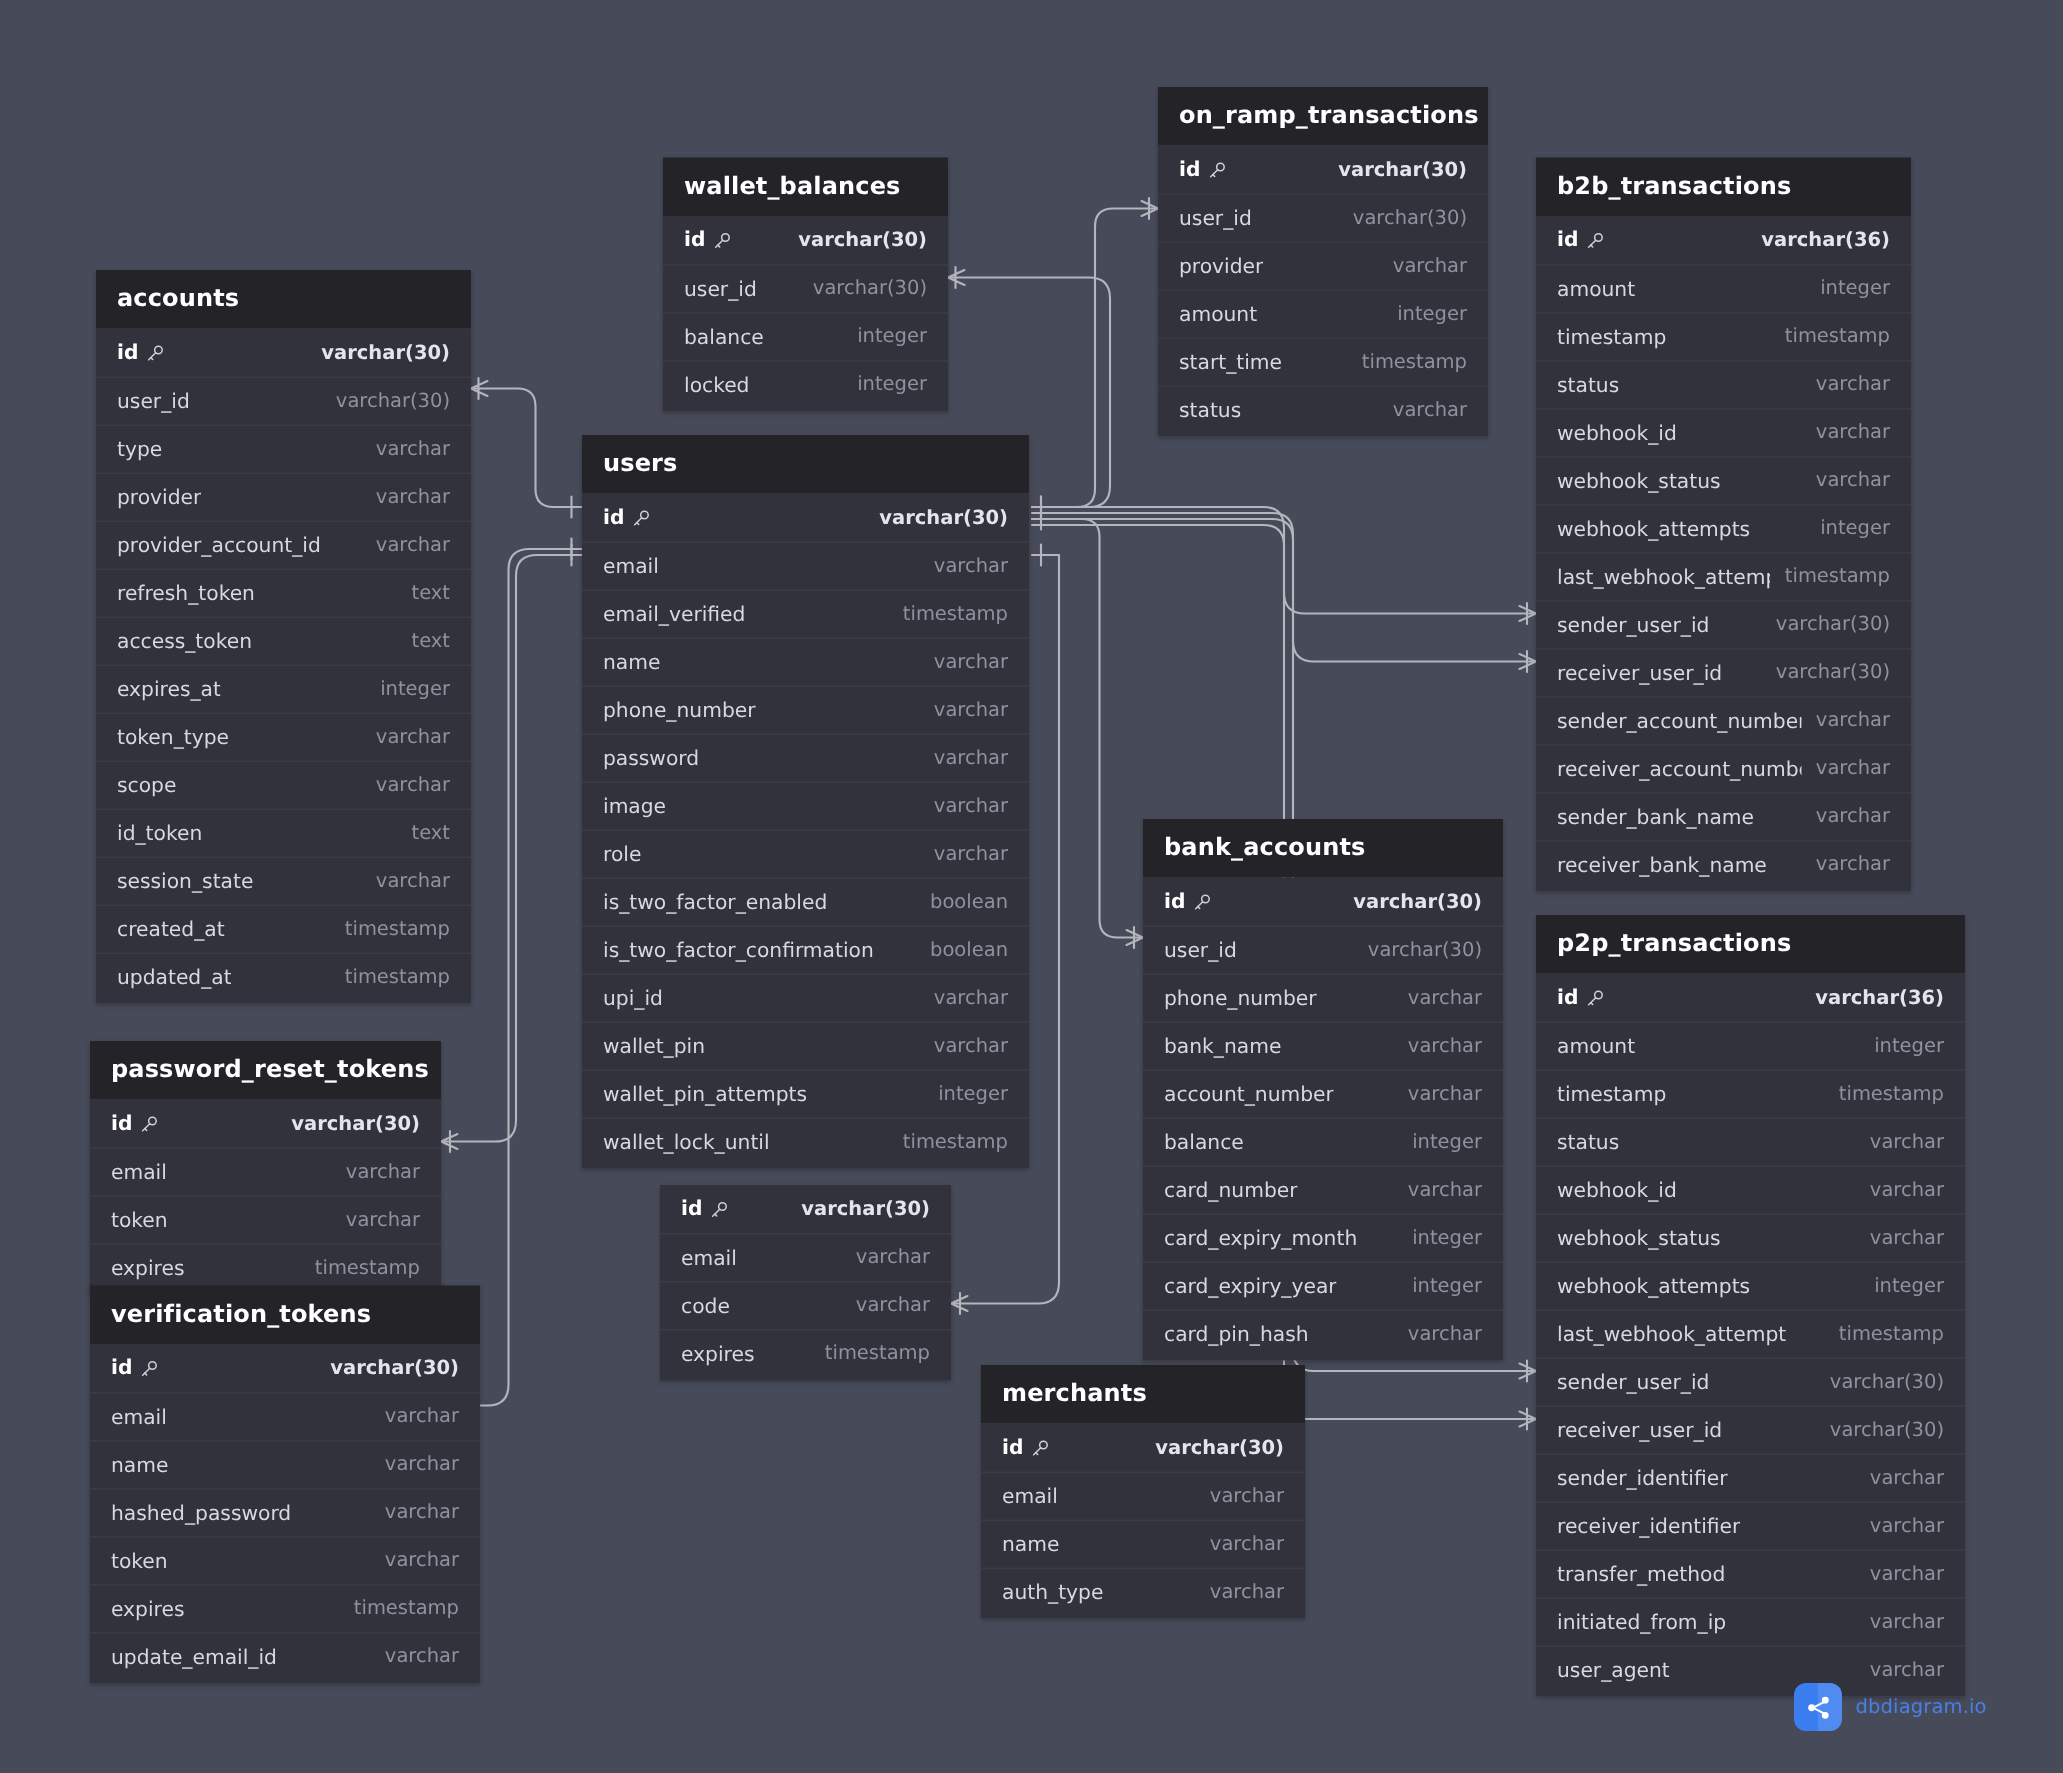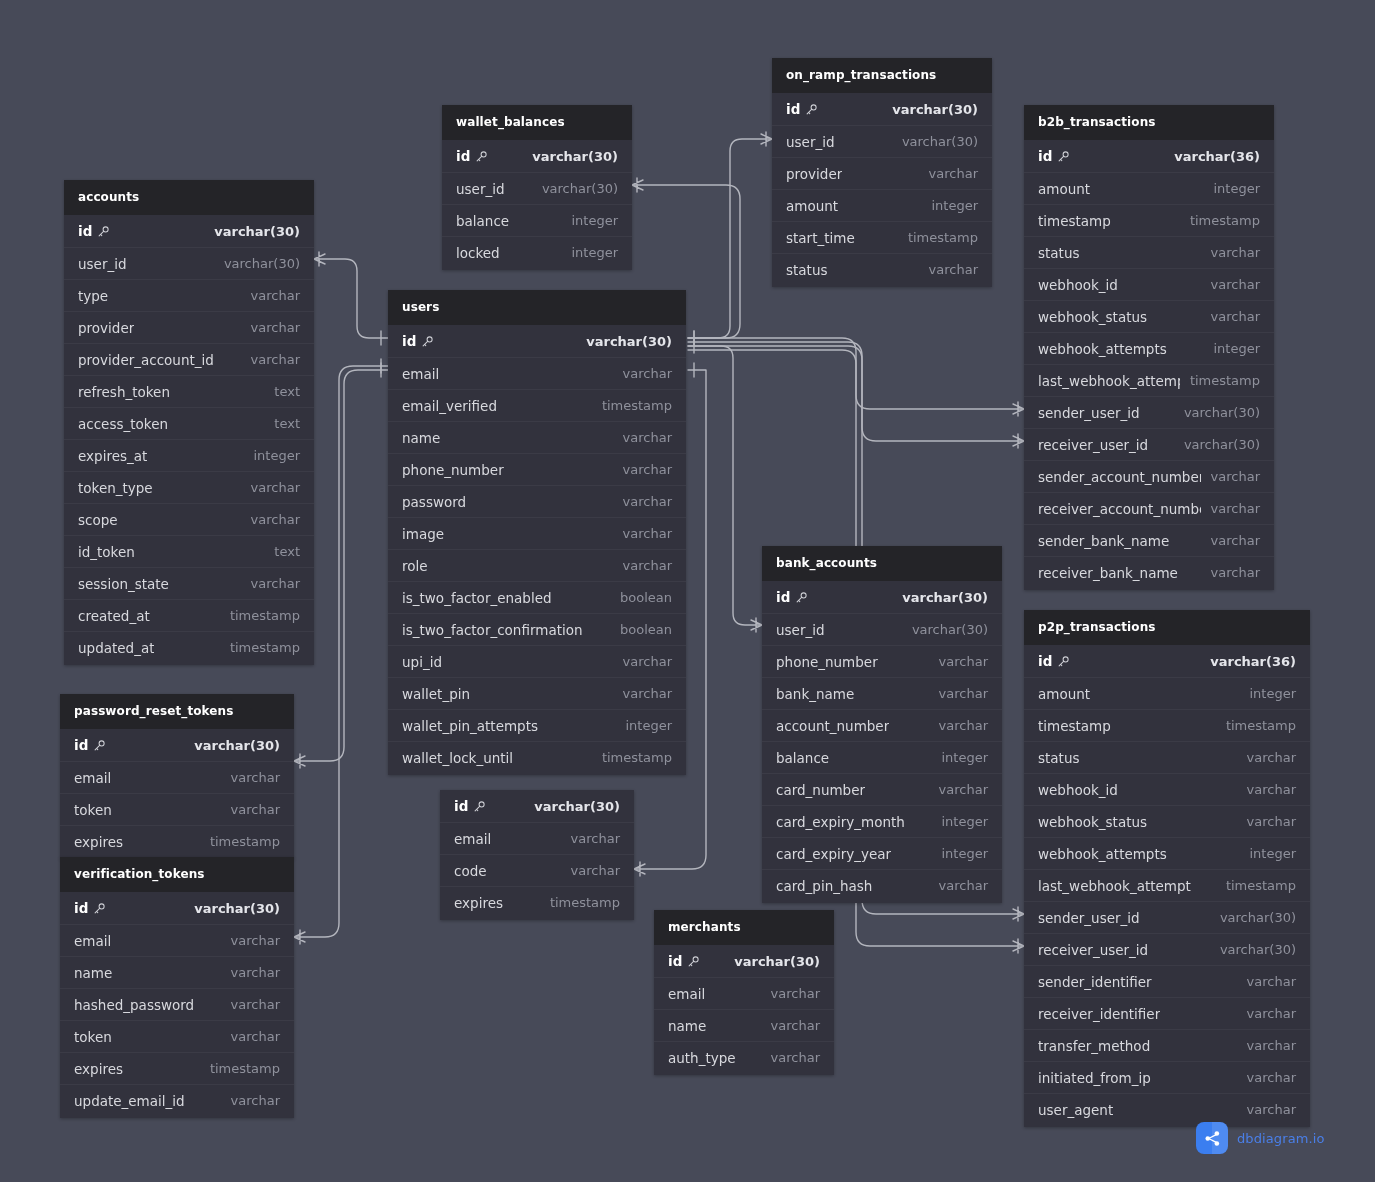--- a/index.html
+++ b/index.html
@@ -37,21 +37,21 @@
   .table-card {
     position: absolute;
     z-index: 2;
     box-sizing: border-box;
     box-shadow: 0 1px 3px rgba(0,0,0,0.28);
   }
 
   .table-header {
     background: #242428;
     color: #ffffff;
-    font-size: 12px;
+    font-size: 16px;
     font-weight: bold;
     line-height: 1;
     padding: 11px 14px 12px 14px;
     letter-spacing: 0.1px;
     white-space: nowrap;
     overflow: hidden;
   }
 
   .table-body {
     background: #32323d;
@@ -343,21 +343,21 @@
             <span class="field-type">varchar</span>
           </div>
           <div class="field-row">
             <span class="field-name">
               <span>expires</span>
             </span>
             <span class="field-type">timestamp</span>
           </div>
         </div>
       </div>
-      <div class="table-card" style="left: 60px; top: 857px; width: 234px;">
+      <div class="table-card" style="left: 60px; top: 857px; width: 260px;">
         <div class="table-header">verification_tokens</div>
         <div class="table-body">
           <div class="field-row pk">
             <span class="field-name">
               <span>id</span>
               <span class="key-icon">
                 <svg width="13" height="13" viewBox="0 0 16 16" fill="none" stroke="#cfd0d6" stroke-width="1.25" stroke-linecap="round" stroke-linejoin="round">
                   <circle cx="10.6" cy="5.4" r="3.1"></circle>
                   <path d="M8.4 7.6 L2.6 13.4"></path>
                   <path d="M4.4 11.6 L5.9 13.1"></path>
@@ -564,21 +564,21 @@
             <span class="field-type">varchar</span>
           </div>
           <div class="field-row">
             <span class="field-name">
               <span>expires</span>
             </span>
             <span class="field-type">timestamp</span>
           </div>
         </div>
       </div>
-      <div class="table-card" style="left: 654px; top: 910px; width: 180px;">
+      <div class="table-card" style="left: 654px; top: 910px; width: 216px;">
         <div class="table-header">merchants</div>
         <div class="table-body">
           <div class="field-row pk">
             <span class="field-name">
               <span>id</span>
               <span class="key-icon">
                 <svg width="13" height="13" viewBox="0 0 16 16" fill="none" stroke="#cfd0d6" stroke-width="1.25" stroke-linecap="round" stroke-linejoin="round">
                   <circle cx="10.6" cy="5.4" r="3.1"></circle>
                   <path d="M8.4 7.6 L2.6 13.4"></path>
                   <path d="M4.4 11.6 L5.9 13.1"></path>

